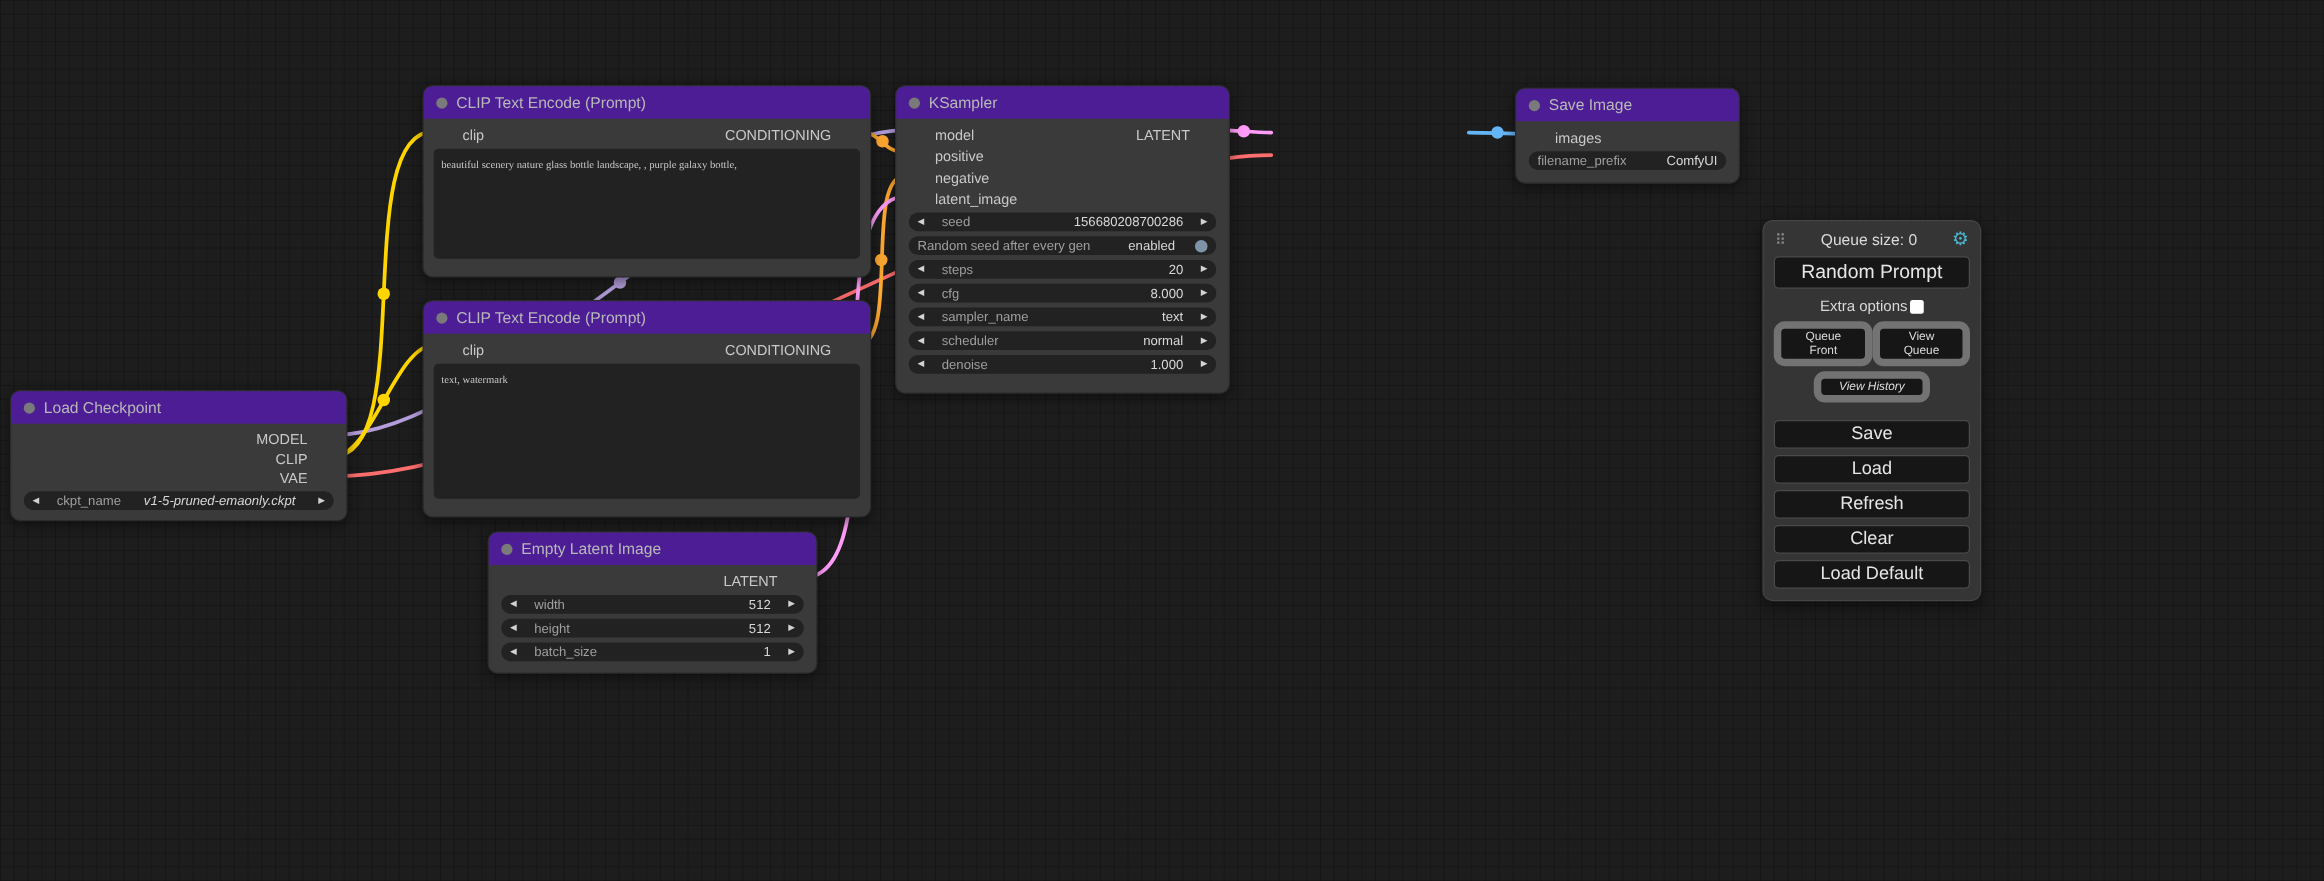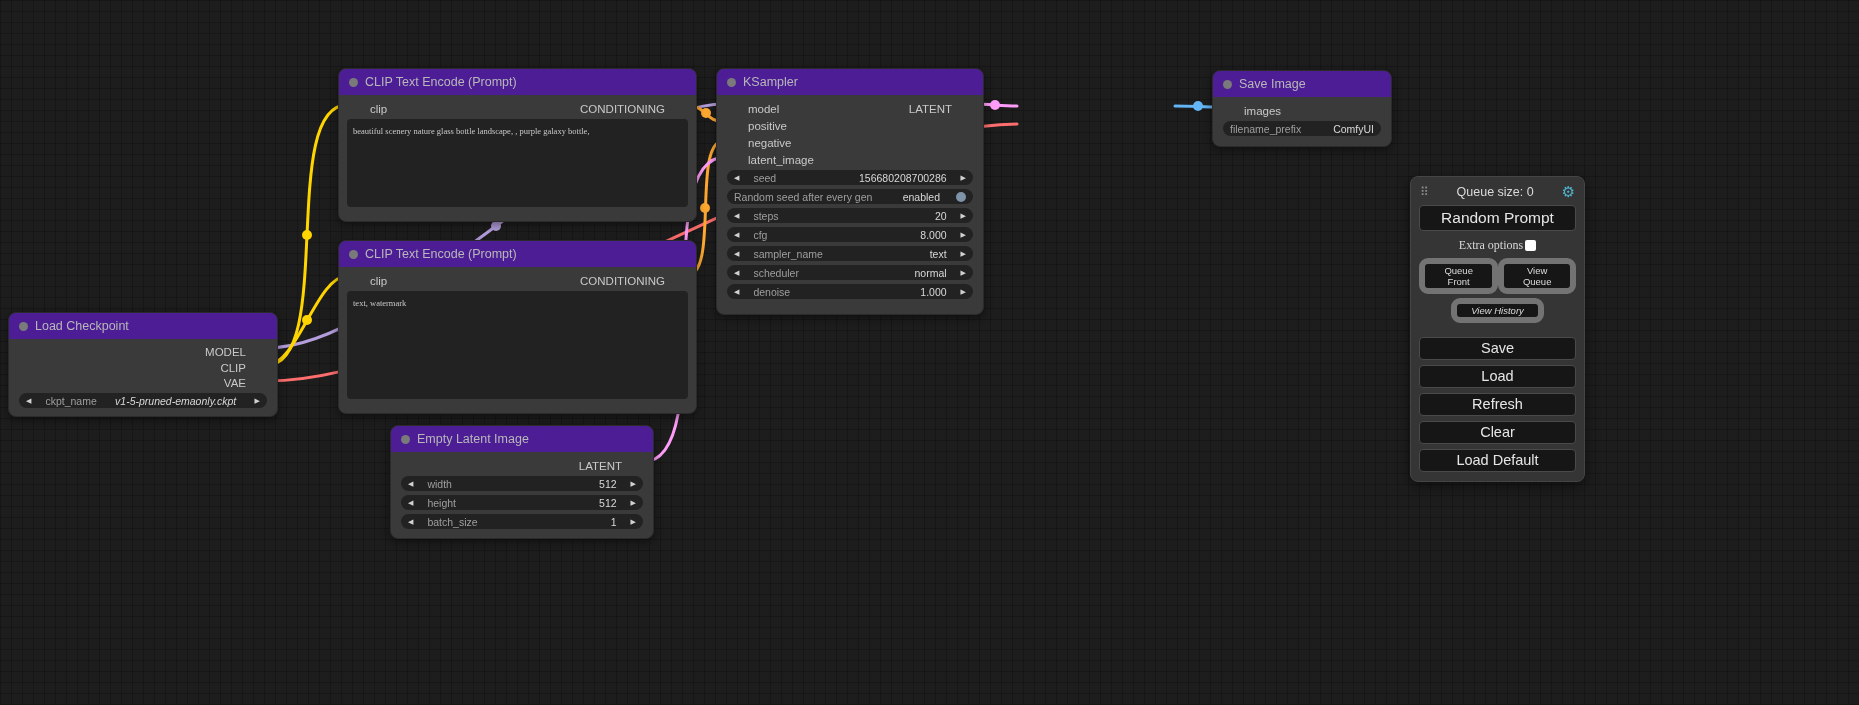--- a/index.html
+++ b/index.html
@@ -53,21 +53,21 @@
     display:flex;flex-direction:column;}
   .qhead{display:flex;align-items:center;justify-content:space-between;margin:1px 1px 6px;}
   .qdrag{color:#8a8a8a;font-size:12px;}
   .qsize{color:#dadada;font-size:12.5px;}
   .qgear{color:#4fb3ce;font-size:15px;line-height:1;cursor:pointer;}
   .qbtn{background:#161616;border:1px solid #4a4a4a;border-radius:4px;color:#e6e6e6;
     text-align:center;cursor:pointer;}
   .qprompt{height:24px;line-height:24px;font-size:15.5px;margin-bottom:5px;}
   .qbig{height:21px;line-height:21px;font-size:14.5px;margin-top:5px;}
   .qextra{display:flex;align-items:center;justify-content:center;gap:2px;color:#d8d8d8;
-    font-size:12px;margin:2px 0 5px;font-family:Liberation Serif, serif;}
+    font-size:12px;margin:2px 0 5px;}
   .qcheck{width:11px;height:11px;background:#fff;border-radius:2px;cursor:pointer;}
   .qsmallrow{display:flex;justify-content:space-between;margin-bottom:4px;}
   .qpill{background:#161616;border:6px solid #737373;border-radius:9px;color:#dcdcdc;
     font-size:9.5px;padding:1px 8px;text-align:center;cursor:pointer;}
   .qhist{align-self:center;margin-bottom:3px;padding:1px 14px;font-style:italic;}
   .qsep{height:6px;}
 </style>
 </head>
 <body>
 

